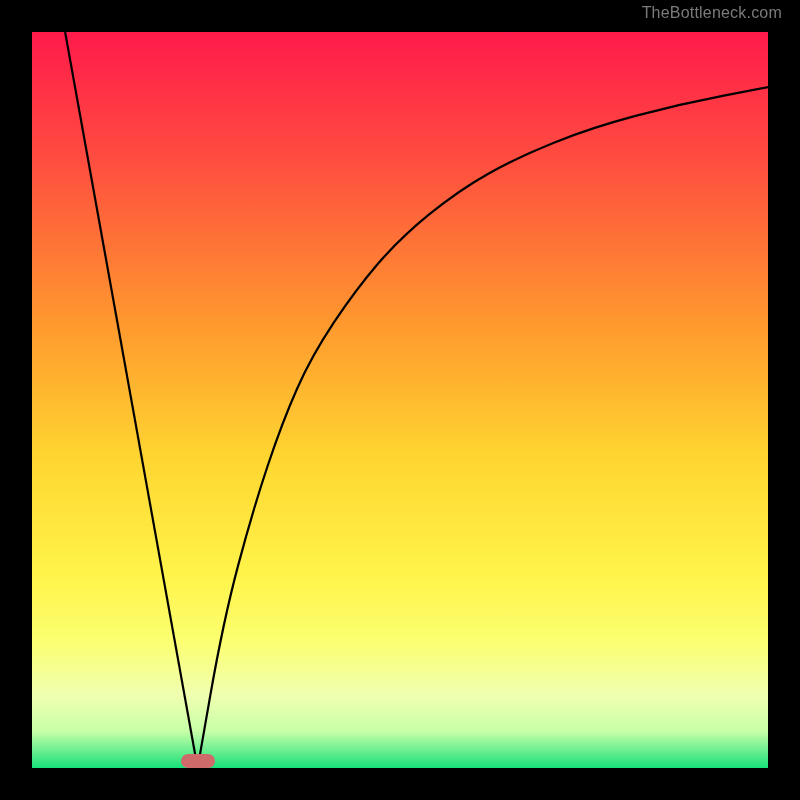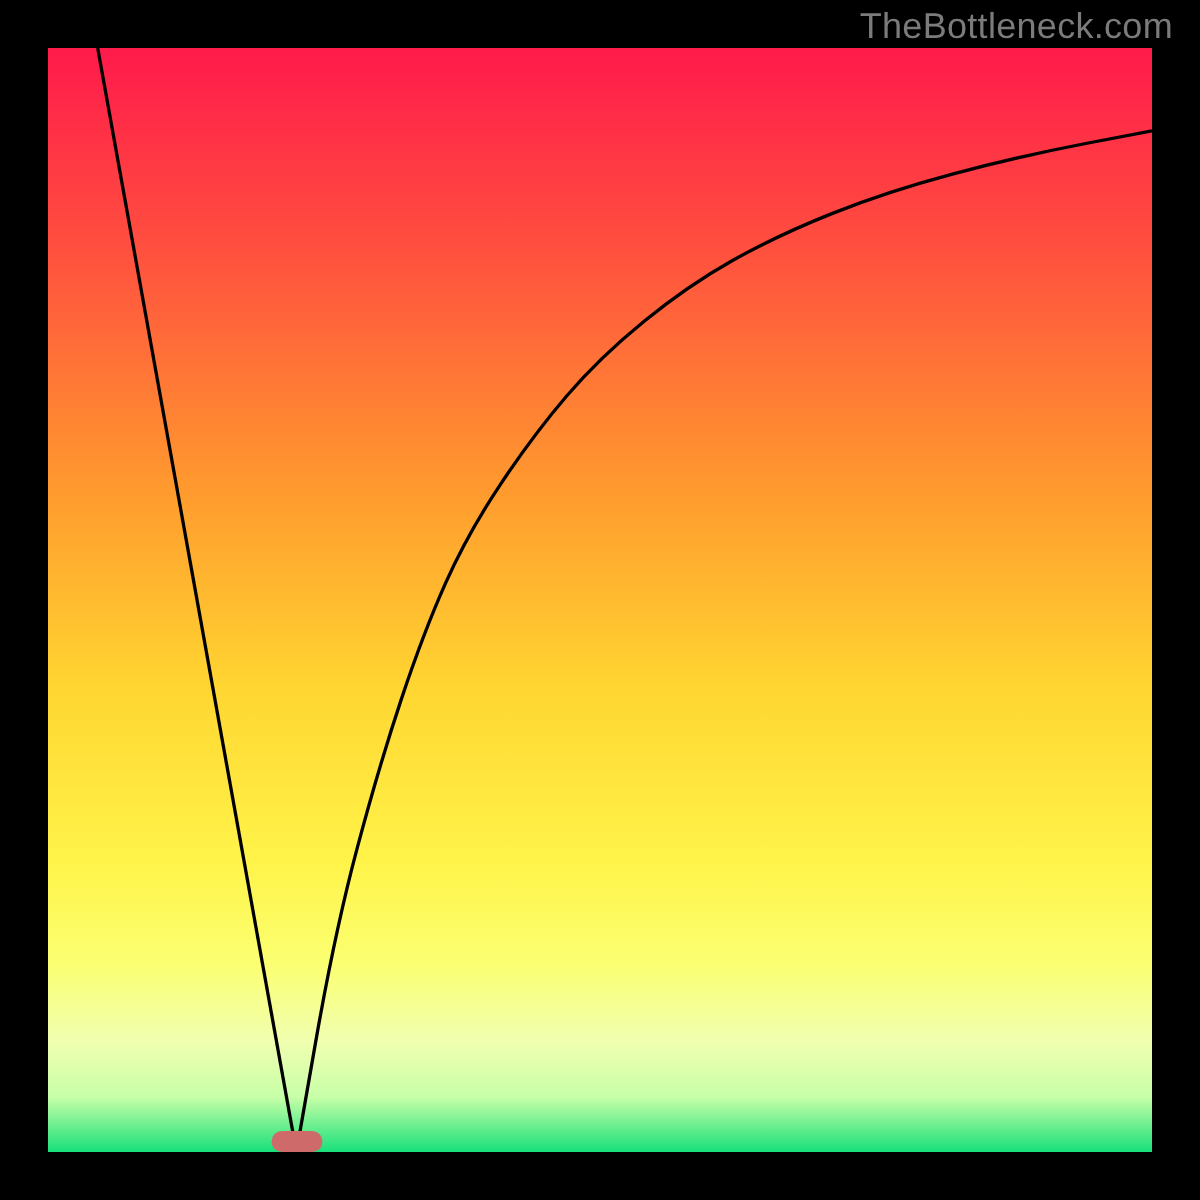--- a/index.html
+++ b/index.html
@@ -31,21 +31,21 @@
   }
   .curve-svg {
     position: absolute;
     inset: 0;
   }
   .watermark {
     position: absolute;
     top: 4px;
     right: 18px;
     color: #7b7b7b;
-    font-size: 24px;
+    font-size: 16px;
     font-weight: 400;
     letter-spacing: 0.2px;
   }
   .marker {
     position: absolute;
     width: 34px;
     height: 14px;
     border-radius: 7px;
     background: #cf6a6b;
     transform: translate(-50%, -50%);

